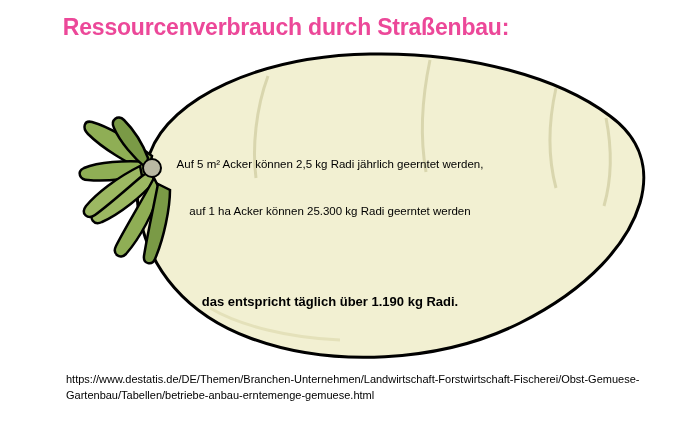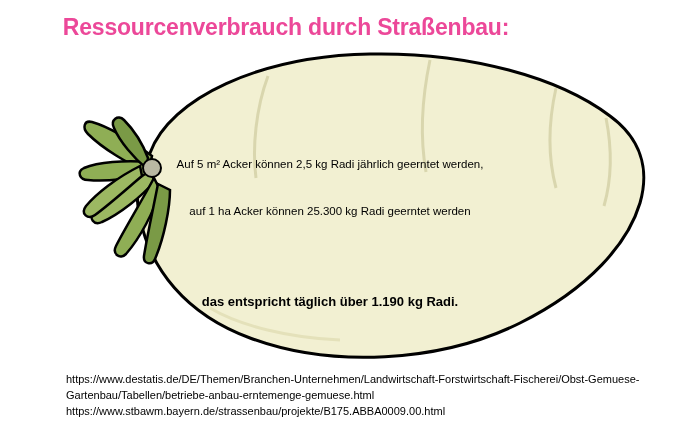--- a/index.html
+++ b/index.html
@@ -122,16 +122,15 @@
       <circle cx="152" cy="130" r="9" fill="#b9b8a2" stroke="#000000" stroke-width="2"></circle>
     </g>
   </svg>
 
   <div class="text-block" id="line1">Auf 5 m² Acker können 2,5 kg Radi jährlich geerntet werden,</div>
   <div class="text-block" id="line2">auf 1 ha Acker können 25.300 kg Radi geerntet werden</div>
   <div class="text-block" id="line4">das entspricht täglich über 1.190 kg Radi.</div>
 
   <div id="sources">
     <span class="source-line">https://www.destatis.de/DE/Themen/Branchen-Unternehmen/Landwirtschaft-Forstwirtschaft-Fischerei/Obst-Gemuese-Gartenbau/Tabellen/betriebe-anbau-erntemenge-gemuese.html</span>
-    <span class="source-line">https://www.stbawm.bayern.de/strassenbau/projekte/B175.ABBA0009.00.html</span>
   </div>
 
 </div>
 
 </body></html>

